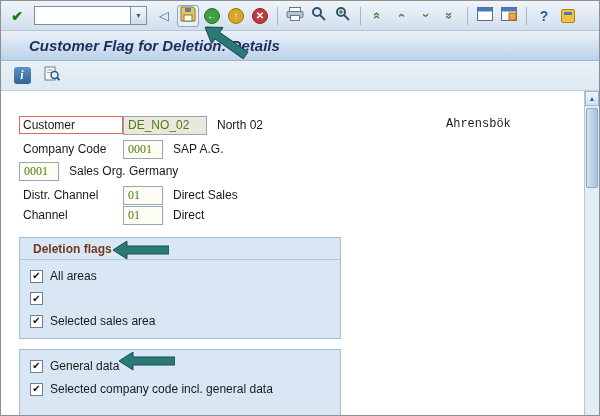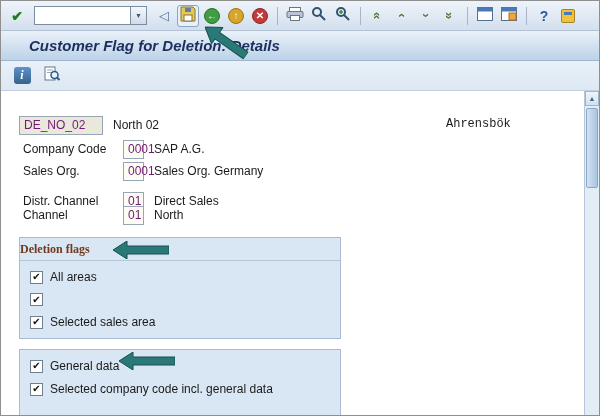--- a/index.html
+++ b/index.html
@@ -73,35 +73,34 @@
   .content { position:absolute; top:90px; left:0; right:0; bottom:0; background:#fff; }
 
   .row { position:absolute; left:18px; right:20px; height:20px; display:flex; align-items:center; }
   .field-label {
     width:104px; flex:0 0 auto; border:1px solid transparent; padding:1px 3px;
   }
   .field-label.hl { border-color:#de6a5a; }
   .field-input {
     height:19px; border:1px solid #97a6b7; background:#fdfcf3;
     display:flex; align-items:center; padding:0 4px; margin-right:10px;
-    font-size:12px; color:#701a75;
+    font-size:12px; color:#4d7c0f;
   }
   .w-cust { width:84px; background:#eae7db; }
-  .w-sm { width:21px; }
+  .w-sm { width:40px;font-family:Liberation Serif, serif; }
   .far-text { position:absolute; left:427px; top:2px;font-family:Liberation Mono, monospace; }
 
   
   .group {
     position:absolute; left:18px; width:322px;
     background:#d9e6f3; border:1px solid #a8bdd3;
   }
   .group-title {
-    padding:4px 0 3px; font-weight:bold; color:#703a1e;
+    padding:4px 13px 3px; font-weight:bold; color:#703a1e;
     border-bottom:1px solid #b4c6da;
-    font-family:Liberation Serif, serif;
   }
   .group-body { padding:9px 10px 8px; display:flex; flex-direction:column; gap:9px; }
   .chk-row { display:flex; align-items:center; gap:7px; }
   .checkbox {
     width:13px; height:13px; background:#fff; border:1px solid #6f7f90; flex:0 0 auto;
     display:flex; align-items:center; justify-content:center; font-size:10px; color:#111; line-height:1;
   }
 
   
   .scrollbar {
@@ -245,47 +244,47 @@
           <circle cx="10.5" cy="9" r="3.5" fill="#eef4fa" stroke="#2a5a8a" stroke-width="1.5"></circle>
           <line x1="13" y1="11.5" x2="15.5" y2="14" stroke="#2a5a8a" stroke-width="2"></line>
         </svg>
       </span>
     </span>
   </div>
 
   <div class="content">
 
     <div class="row" style="top:24px">
+      <span class="field-label hl">Customer</span>
       <span class="field-input w-cust">DE_NO_02</span>
       <span>North 02</span>
       <span class="far-text">Ahrensbök</span>
     </div>
 
     <div class="row" style="top:48px">
       <span class="field-label">Company Code</span>
       <span class="field-input w-sm">0001</span>
       <span>SAP A.G.</span>
     </div>
 
     <div class="row" style="top:70px">
-      <span class="field-label">Sales Org.</span>
       <span class="field-input w-sm">0001</span>
       <span>Sales Org. Germany</span>
     </div>
 
-    <div class="row" style="top:100px">
+    <div class="row" style="top:94px">
       <span class="field-label">Distr. Channel</span>
       <span class="field-input w-sm">01</span>
       <span>Direct Sales</span>
     </div>
 
     <div class="row" style="top:114px">
       <span class="field-label">Channel</span>
       <span class="field-input w-sm">01</span>
-      <span>North</span>
+      <span>Direct</span>
     </div>
 
     <div class="group" style="top:146px; height:102px">
       <div class="group-title">Deletion flags</div>
       <div class="group-body">
         <div class="chk-row">
           <span class="checkbox">✔</span>
           <span>All areas</span>
         </div>
         <div class="chk-row">

